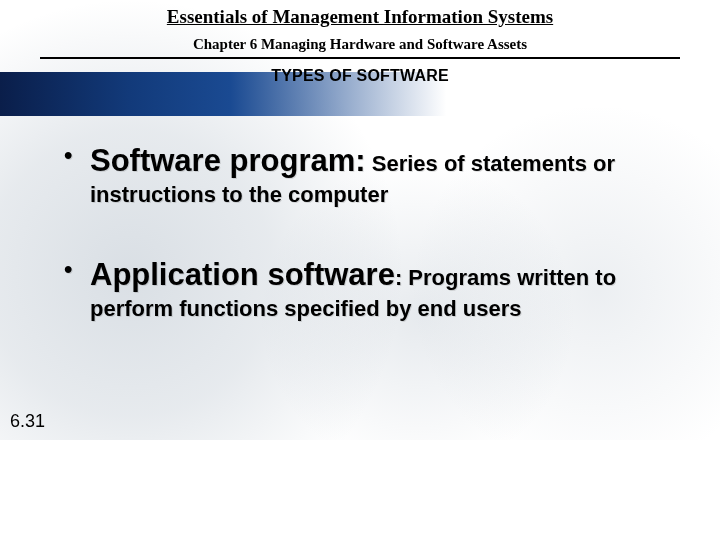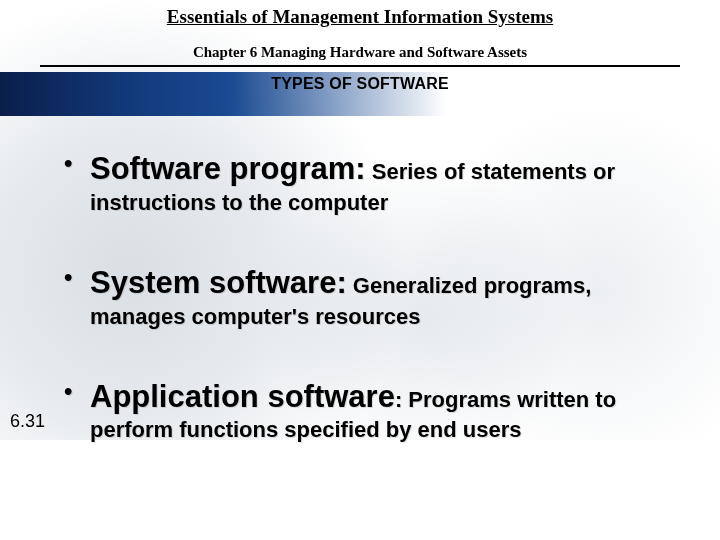--- a/index.html
+++ b/index.html
@@ -31,21 +31,21 @@
   .title {
     font-weight: bold;
     font-size: 19px;
     text-decoration: underline;
     color: #000;
   }
   .chapter {
     font-weight: bold;
     font-size: 15px;
     color: #000;
-    margin-top: 16px;
+    margin-top: 8px;
   }
   .rule {
     margin: 4px auto 0;
     width: 640px;
     border: none;
     border-top: 2px solid #000;
   }
   .band {
     position: absolute;
     left: 0; right: 0;
@@ -118,23 +118,20 @@
   </div>
 
   <div class="band"></div>
 
   <div class="content">
     <ul>
       <li>
         <span class="term">Software program:</span><span> Series of statements or instructions to the computer</span>
       </li>
       <li>
-        <span class="term">System software:</span><span> Generalized programs, manages computer's resources</span>
-      </li>
-      <li>
         <span class="term">Application software</span><span>:</span><span> Programs written to perform functions specified by end users</span>
       </li>
     </ul>
   </div>
 
   <div class="footer">
     <span class="page-num">6.31</span>
   </div>
 </div>
 

